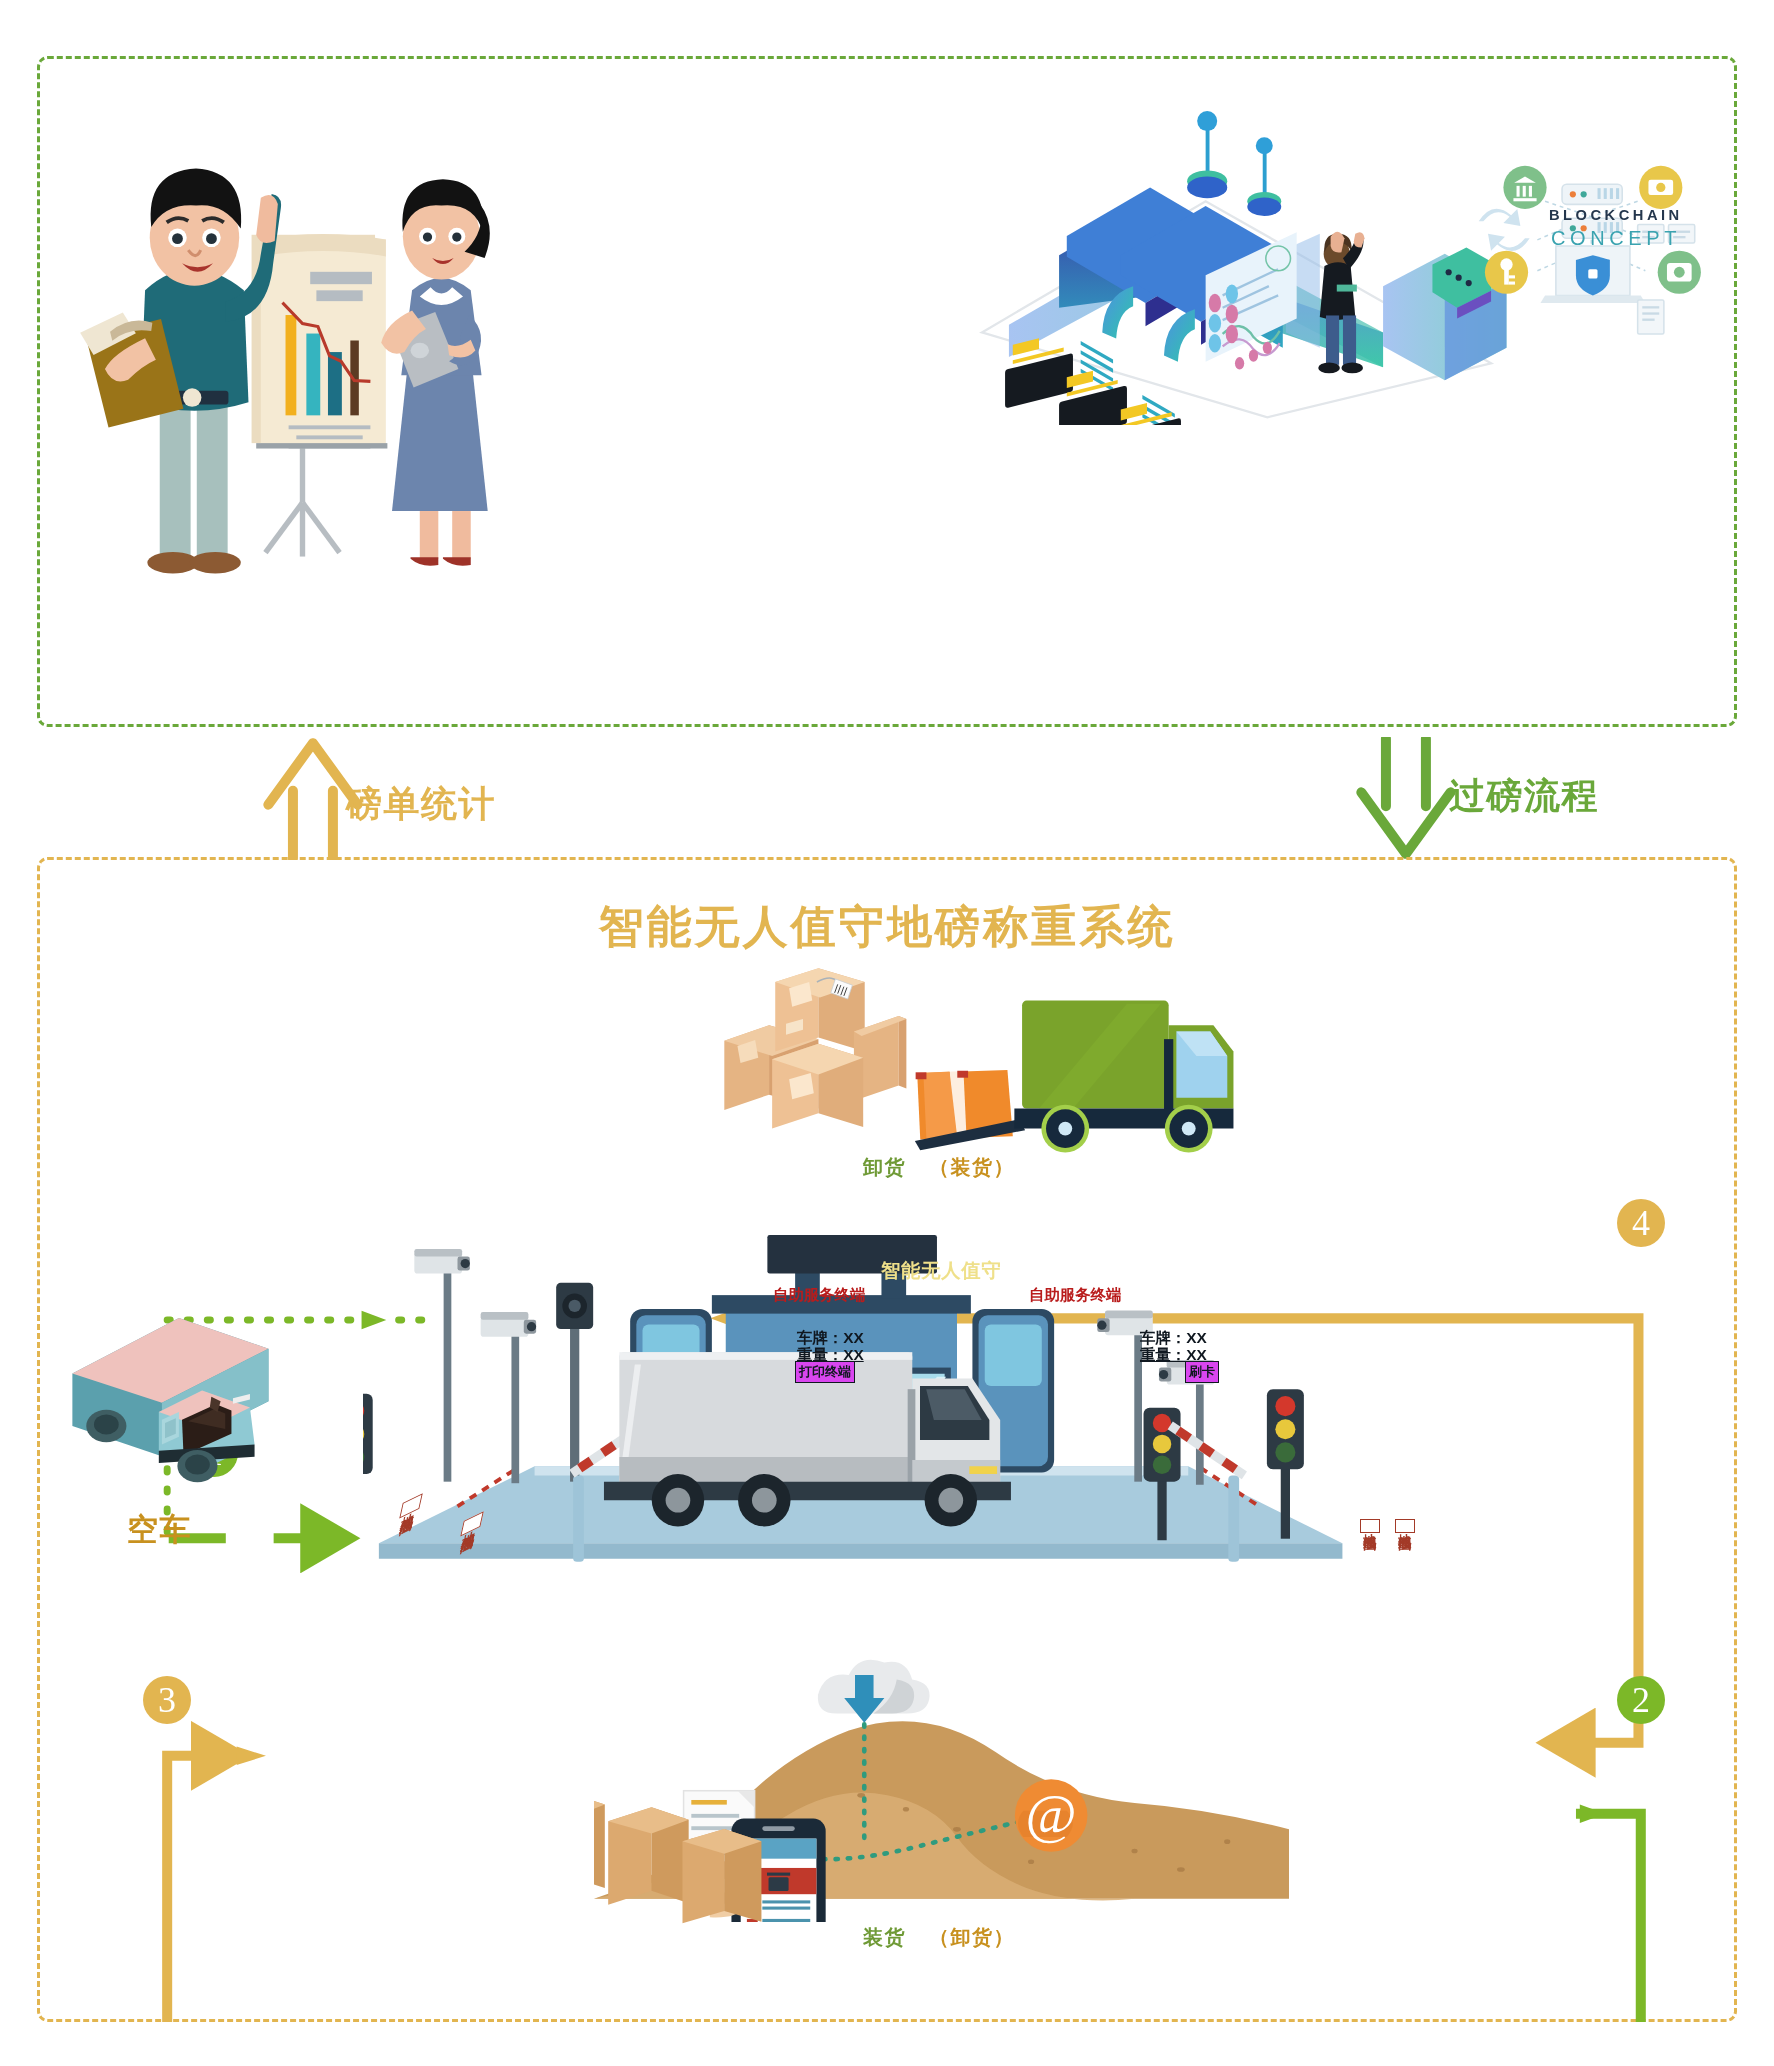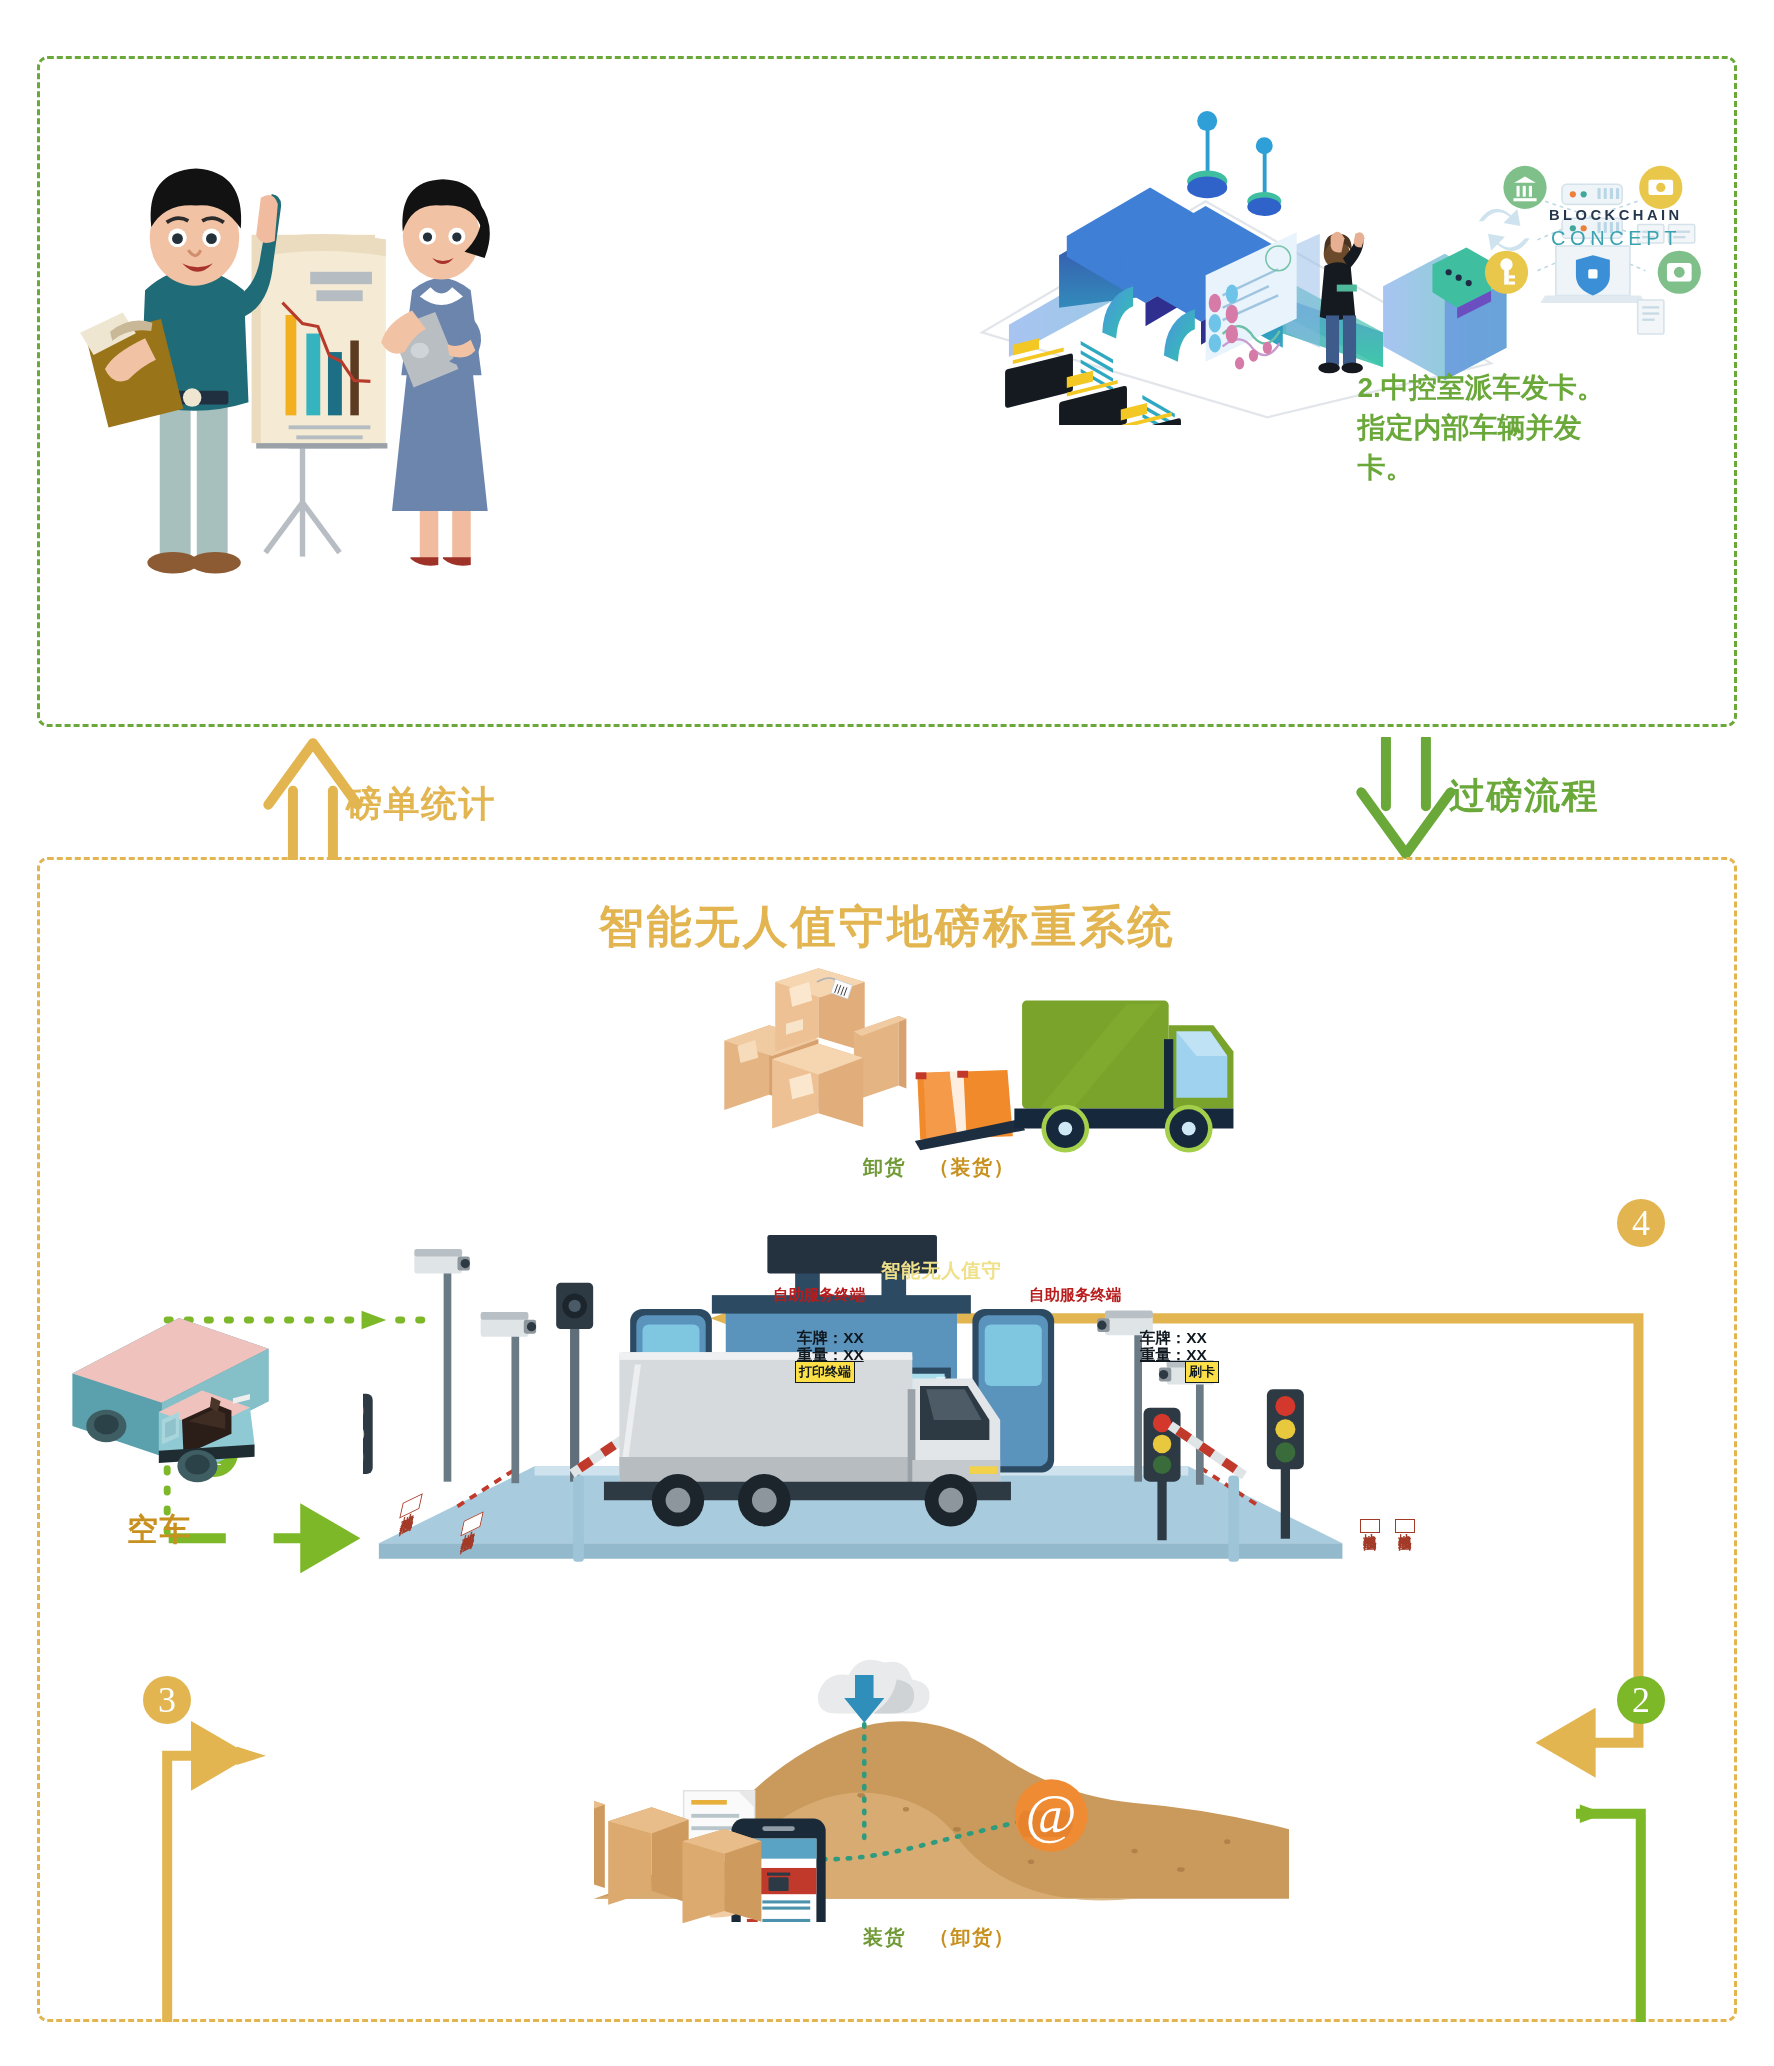--- a/index.html
+++ b/index.html
@@ -39,21 +39,21 @@
     font-family:"Liberation Serif",serif;
   }
   .badge.green{background:#7cb828;}
   .badge.gold{background:#e2b550;}
   
   .tiny{position:absolute;font-size:15.4px;font-weight:700;color:#b91c1c;white-space:nowrap;}
   .ledtext{position:absolute;font-size:19.3px;font-weight:700;color:#efe08a;white-space:nowrap;letter-spacing:0.8px;}
   .kioskline{position:absolute;font-size:15.4px;font-weight:700;color:#101820;white-space:nowrap;}
   .boxlabel{
     position:absolute;font-size:13px;font-weight:700;color:#101820;
-    border:1.5px solid #101820;padding:0.8px 3.1px;background:#fde047;white-space:nowrap;
+    border:1.5px solid #101820;padding:0.8px 3.1px;background:#d946ef;white-space:nowrap;
   }
   .loop{
     position:absolute;writing-mode:vertical-rl;text-orientation:upright;
     font-size:13px;font-weight:700;color:#a33a28;border:1.5px solid #a33a28;
     padding:3.1px 2.3px;letter-spacing:1.5px;line-height:1;background:#fff;
   }
   .bc-top{position:absolute;font-size:14.7px;letter-spacing:3.5px;color:#25374d;font-weight:600;}
   .bc-bot{position:absolute;font-size:20px;letter-spacing:4.6px;color:#3aa3b0;font-weight:500;}
 </style>
 </head>
@@ -337,22 +337,20 @@
 
       <g fill="#cfe3ef">
           <path d="M690 156 q16 -20 34 -6 l-8 8 l22 4 l-4 -22 l-8 8 q-24 -20 -42 8 z"></path>
         <path d="M744 178 q-16 20 -34 6 l8 -8 l-22 -4 l4 22 l8 -8 q24 20 42 -8 z"></path>
         </g>
     </g>
   </svg>
   <div class="bc-top" style="left:1509px;top:148px;">BLOCKCHAIN</div>
   <div class="bc-bot" style="left:1511px;top:168px;">CONCEPT</div>
 
-  <div class="caption" style="left:1443px;top:309px;transform:translateX(-50%);text-align:left;">2.中控室派车发卡。
-指定内部车辆并发卡。</div>
 </div>
 
 <svg class="abs" style="left:262px;top:737px;" width="108" height="123" viewBox="0 0 140 160">
   <path d="M66 8 L8 88 M66 8 L124 88 M40 70 L40 158 M92 70 L92 158" stroke="#e2b550" stroke-width="13" fill="none" stroke-linecap="round"></path>
 </svg>
 <div class="flowlabel" style="left:346px;top:780px;color:#e2b550;">磅单统计</div>
 
 <svg class="abs" style="left:1355px;top:737px;" width="108" height="123" viewBox="0 0 140 160">
   <path d="M66 152 L8 72 M66 152 L124 72 M40 90 L40 2 M92 90 L92 2" stroke="#6aa83a" stroke-width="13" fill="none" stroke-linecap="round"></path>
 </svg>

